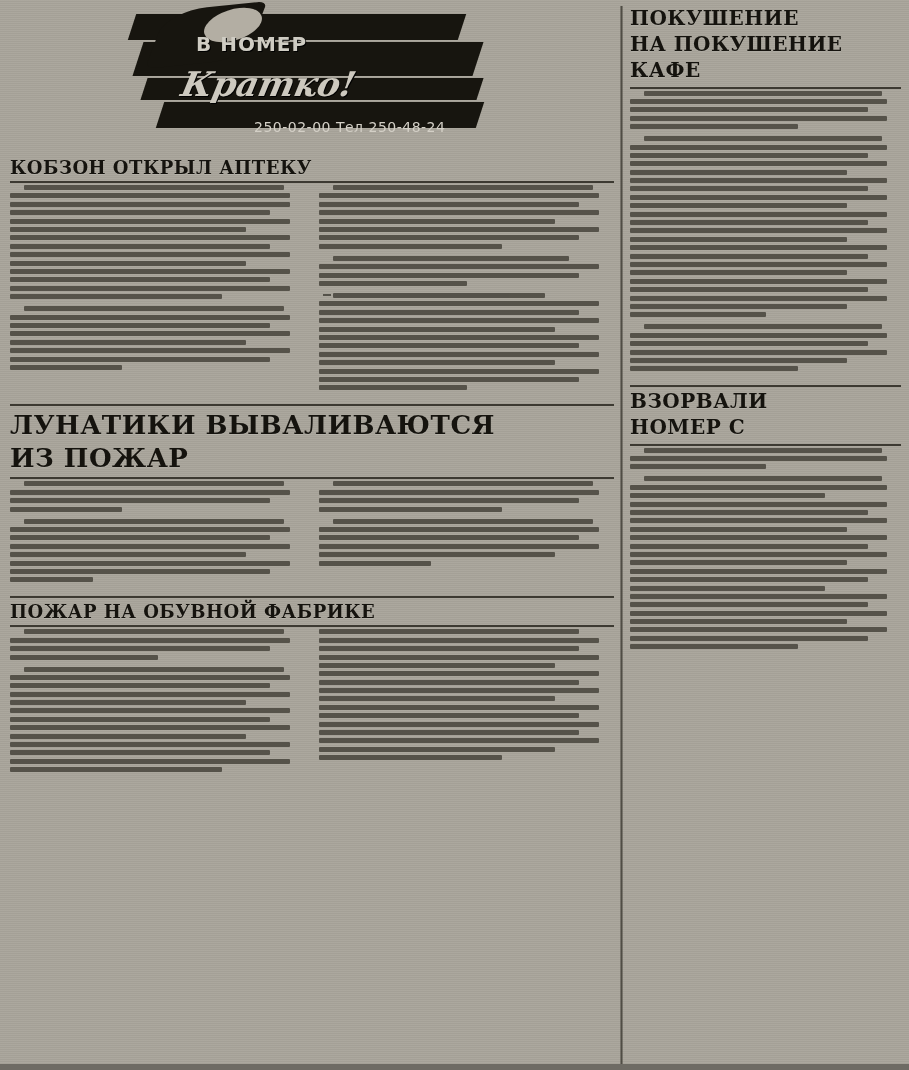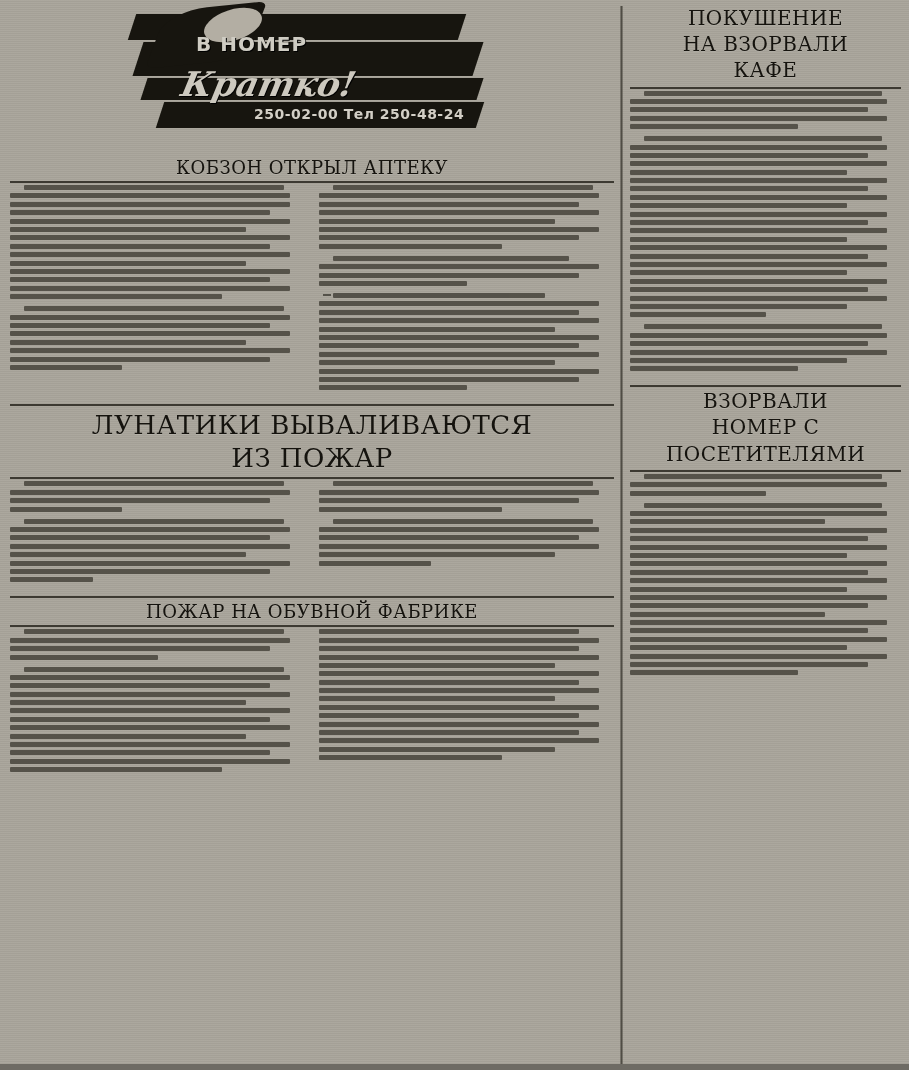--- a/index.html
+++ b/index.html
@@ -101,40 +101,40 @@
     font-style: italic;
     font-weight: bold;
     font-size: 34px;
     color: #cdc9bf;
     transform: skewX(-12deg);
     text-shadow: 1px 1px 0 #000;
     z-index: 5;
   }
   .mast-phone {
     position: absolute;
-    left: 244px; top: 100px;
+    left: 244px; top: 113px;
     font-family: "DejaVu Sans", sans-serif;
-    font-weight: bold;
+    font-weight: normal;
     font-size: 14px;
     color: #d3cfc6;
     letter-spacing: .5px;
     z-index: 6;
   }
 
   
   .rule {
     height: 2px;
     background: #3d3a32;
     margin: 3px 0 2px 0;
   }
 
   .headline {
-    text-align: center;
+    text-align: left;
     font-family: "DejaVu Serif", serif;
-    font-weight: normal;
+    font-weight: bold;
     color: #15130e;
     letter-spacing: .5px;
     line-height: 1.06;
     text-shadow: 0 1px 0 rgba(255,255,255,.13);
   }
   .headline.h-main { font-size: 18px; margin: 2px 0 4px 0; }
   .headline.h-wide { font-size: 26px; margin: 4px 0 5px 0; }
   .headline.h-right { font-size: 20px; margin: 2px 0 5px 0; }
 
   
@@ -384,21 +384,21 @@
     </div>
 
   </div>
 
   <div class="divider-vert"></div>
 
   <div class="right-section">
 
     <div class="article">
       <div class="headline h-right">ПОКУШЕНИЕ</div>
-      <div class="headline h-right">НА ВЗОРВАЛИ</div>
+      <div class="headline h-right">НА ПОКУШЕНИЕ</div>
       <div class="headline h-right">КАФЕ</div>
       <div class="rule"></div>
       <div class="col">
         <span class="sr-only">Адвокат Дмитрия Язова по процессу по делу ГКЧП накануне вечером был зверски избит во вторник вечером у подъезда собственного дома.</span>
         <div class="para">
           <div class="line indent w88"></div>
             <div class="line w95"></div>
             <div class="line w88"></div>
           <div class="line w95"></div>
             <div class="line w62"></div>
@@ -438,21 +438,20 @@
             <div class="line w62"></div>
         </div>
       </div>
     </div>
 
     <div class="rule"></div>
 
     <div class="article">
       <div class="headline h-right">ВЗОРВАЛИ</div>
       <div class="headline h-right">НОМЕР С</div>
-      <div class="headline h-right">ПОСЕТИТЕЛЯМИ</div>
       <div class="rule"></div>
       <div class="col">
         <span class="sr-only">Кафе «Чинара» на Люблинской улице было взорвано во вторник днём.</span>
         <div class="para">
           <div class="line indent w88"></div>
             <div class="line w95"></div>
           <div class="line w50"></div>
         </div>
         <span class="sr-only">Как рассказали нам в пресс-службе муниципального округа «Таганский», приблизительно в 15.00, когда в кафе расположилось много гостей, неизвестный мужчина в спортивном двери взорвался несколько гранатометных пронесённого М-11. От взрыва люди попадали со стульев. Когда дым рассеялся и в зале в разное стал разваленный, приблизились встряски по месту подействовавший от полиции. 18-летний мужчина, которой в тяжёлом состоянии был отвезён в правление в Больницу. Ведут следствие.</span>
         <div class="para">

